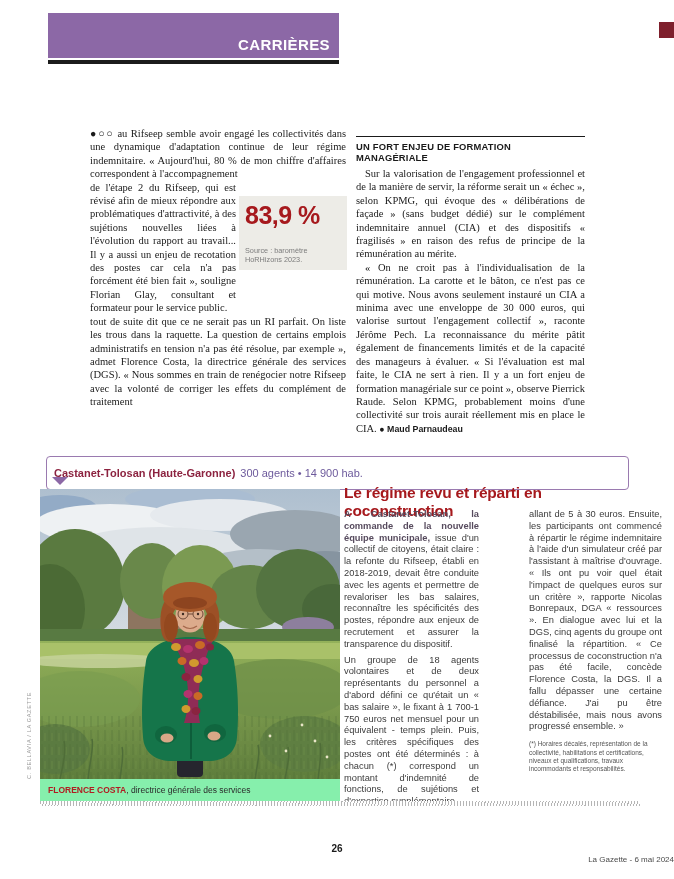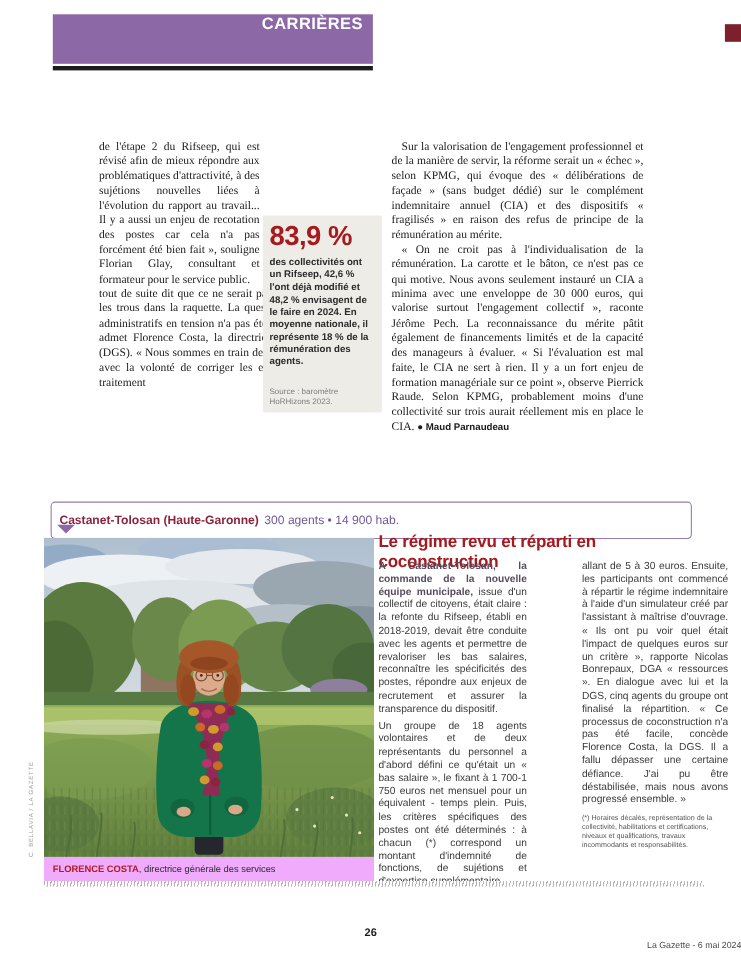--- a/index.html
+++ b/index.html
@@ -5,21 +5,21 @@
   html,body{margin:0;padding:0;}
   body{
     width:674px;height:879px;background:#ffffff;position:relative;
     font-family:"Liberation Serif",serif;color:#1a1a1a;overflow:hidden;
   }
   .abs{position:absolute;}
 
   
   .banner{
     left:48px;top:13px;width:291px;height:45px;background:#8c68a6;
-    display:flex;justify-content:flex-end;
+    display:flex;align-items:flex-end;justify-content:flex-end;
     font-family:"Liberation Sans",sans-serif;font-weight:bold;font-size:15px;
     letter-spacing:.4px;color:#ffffff;padding:0 9px 5px 0;box-sizing:border-box;
   }
   .banner-rule{left:48px;top:60px;width:291px;height:4px;background:#1c1c1c;}
   .edge-tab{left:659px;top:22px;width:15px;height:16px;background:#7e1f2c;}
 
   
   .serif p{margin:0;font-size:10.5px;line-height:13.4px;text-align:justify;}
   .indent{text-indent:9px;}
   .col-left{left:90px;top:127px;width:256px;}
@@ -59,21 +59,21 @@
   }
 
   
   .photo{left:40px;top:489px;width:300px;height:290px;overflow:hidden;background:#9db4c8;}
   .credit{
     left:26px;top:779px;transform:rotate(-90deg);transform-origin:0 0;
     font-family:"Liberation Sans",sans-serif;font-size:5.5px;letter-spacing:.7px;
     color:#9a9a9a;white-space:nowrap;
   }
   .caption{
-    left:40px;top:779px;width:300px;height:22px;background:#f0abfc;
+    left:40px;top:779px;width:300px;height:22px;background:#86efac;
     display:flex;align-items:center;padding:0 8px;box-sizing:border-box;
     font-family:"Liberation Sans",sans-serif;font-size:8.5px;color:#2a2a2a;
   }
   .cap-name{font-weight:bold;color:#b01c21;}
 
   
   .headline{
     left:344px;top:484px;width:300px;margin:0;
     font-family:"Liberation Sans",sans-serif;font-size:15.5px;font-weight:bold;
     color:#a6191d;letter-spacing:-.2px;
@@ -110,33 +110,34 @@
 
 <div>
 
   <div class="abs banner">
     <span>CARRIÈRES</span>
   </div>
   <div class="abs banner-rule"></div>
   <div class="abs edge-tab"></div>
 
   <div class="abs col-left serif">
+    <p><span class="marker">●○○</span><span>au Rifseep semble avoir engagé les collectivités dans une dynamique d'adaptation continue de leur régime indemnitaire. « Aujourd'hui, 80 % de mon chiffre d'affaires correspondent à l'accompagnement</span></p>
     <div class="narrow">
       <p>de l'étape 2 du Rifseep, qui est révisé afin de mieux répondre aux problématiques d'attractivité, à des sujétions nouvelles liées à l'évolution du rapport au travail... Il y a aussi un enjeu de recotation des postes car cela n'a pas forcément été bien fait », souligne Florian Glay, consultant et formateur pour le service public.</p>
     </div>
     <p>tout de suite dit que ce ne serait pas un RI parfait. On liste les trous dans la raquette. La question de certains emplois administratifs en tension n'a pas été résolue, par exemple », admet Florence Costa, la directrice générale des services (DGS). « Nous sommes en train de renégocier notre Rifseep avec la volonté de corriger les effets du complément de traitement</p>
   </div>
 
   <aside class="abs stat-box">
     <div class="stat-value">83,9 %</div>
-    <div class="stat-desc">des collectivités ont un Rifseep, 42,6 % l'ont déjà modifié et 48,2 % envisagent de le faire en 2024. En moyenne nationale, il représente 18 % de la rémunération des agents.</div>
     <div class="stat-source">Source : baromètre HoRHizons 2023.</div>
   </aside>
 
   <div class="abs col-right serif">
+    <h3 class="subhead">UN FORT ENJEU DE FORMATION MANAGÉRIALE</h3>
     <p class="indent">Sur la valorisation de l'engagement professionnel et de la manière de servir, la réforme serait un « échec », selon KPMG, qui évoque des « délibérations de façade » (sans budget dédié) sur le complément indemnitaire annuel (CIA) et des dispositifs « fragilisés » en raison des refus de principe de la rémunération au mérite.</p>
     <p class="indent">
       <span>« On ne croit pas à l'individualisation de la rémunération. La carotte et le bâton, ce n'est pas ce qui motive. Nous avons seulement instauré un CIA a minima avec une enveloppe de 30 000 euros, qui valorise surtout l'engagement collectif », raconte Jérôme Pech. La reconnaissance du mérite pâtit également de financements limités et de la capacité des manageurs à évaluer. « Si l'évaluation est mal faite, le CIA ne sert à rien. Il y a un fort enjeu de formation managériale sur ce point », observe Pierrick Raude. Selon KPMG, probablement moins d'une collectivité sur trois aurait réellement mis en place le CIA.</span>
       <span class="byline">● Maud Parnaudeau</span>
     </p>
   </div>
 
   <div class="abs location-bar">
     <span class="loc-name">Castanet-Tolosan (Haute-Garonne)</span>
     <span class="loc-stats">300 agents • 14 900 hab.</span>

